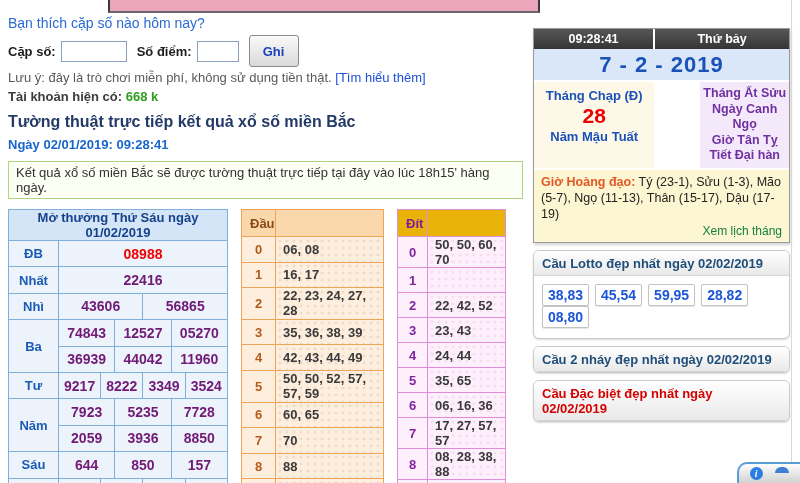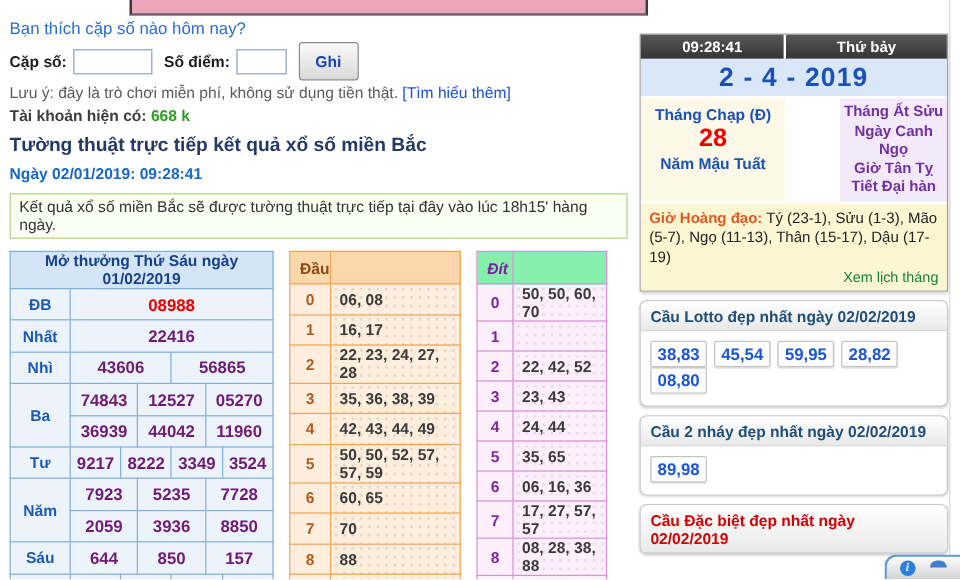--- a/index.html
+++ b/index.html
@@ -46,21 +46,21 @@
   .dg td { height:25px; font-size:13px; font-weight:bold; }
   .dg td.d { text-align:center; }
   .dg td.v { text-align:left; padding-left:7px; color:#3a3a3a;
     background-image:radial-gradient(rgba(160,120,90,.22) 1px, transparent 1.3px); background-size:7px 7px; }
   .dau { width:143px; background:#fdeede; }
   .dau th, .dau td { border:1px solid #efa558; }
   .dau thead th { background:#fbd8ab; color:#8a4a15; }
   .dau td.d { color:#b35b1b; }
   .dit { width:109px; background:#fdf0fc; }
   .dit th, .dit td { border:1px solid #dd8ed6; }
-  .dit thead th { background:#86efac; color:#7b1fa2;font-style:italic; }
+  .dit thead th { background:#eab308; color:#7b1fa2; }
   .dit td.d { color:#8024a0; }
   .dit td.v { background-image:radial-gradient(rgba(190,110,180,.20) 1px, transparent 1.3px); background-size:7px 7px; }
 
   
   .sidebar { position:absolute; left:533px; top:28px; width:257px; }
 
   .cal { border:1px solid #9a9a9a; background:#fff; box-shadow:1px 2px 3px rgba(0,0,0,.18); }
   .cal-head { display:flex; background:linear-gradient(#575757,#353535); color:#fff; font-weight:bold;
     font-size:12.5px; height:20px; line-height:20px; text-align:center; }
   .cal-time { width:47.5%; border-right:2px solid #fff; }
@@ -325,21 +325,21 @@
     </div>
   </div>
 
   <div class="sidebar">
 
     <div class="cal">
       <div class="cal-head">
         <div class="cal-time">09:28:41</div>
         <div class="cal-dow">Thứ bảy</div>
       </div>
-      <div class="cal-date">2 - 4 - 2019</div>
+      <div class="cal-date">7 - 2 - 2019</div>
       <div class="cal-mid">
         <div class="cal-lunar">
           <div class="lm">Tháng Chạp (Đ)</div>
           <div class="ld">28</div>
           <div class="ly">Năm Mậu Tuất</div>
         </div>
         <div class="cal-canchi">
           <div>Tháng Ất Sửu</div>
           <div>Ngày Canh Ngọ</div>
           <div>Giờ Tân Tỵ</div>
@@ -354,23 +354,20 @@
 
     <div class="sec">
       <div class="hd">Cầu Lotto đẹp nhất ngày 02/02/2019</div>
       <div class="bd">
           <div class="chip-row"><span class="chip">38,83</span><span class="chip">45,54</span><span class="chip">59,95</span><span class="chip">28,82</span><span class="chip">08,80</span></div>
         </div>
     </div>
 
     <div class="sec">
       <div class="hd">Cầu 2 nháy đẹp nhất ngày 02/02/2019</div>
-      <div class="bd">
-          <div class="chip-row"><span class="chip">89,98</span></div>
-        </div>
     </div>
 
     <div class="sec special">
       <div class="hd">Cầu Đặc biệt đẹp nhất ngày 02/02/2019</div>
 
     </div>
 
   </div>
 
   <div class="page-edge"></div>

